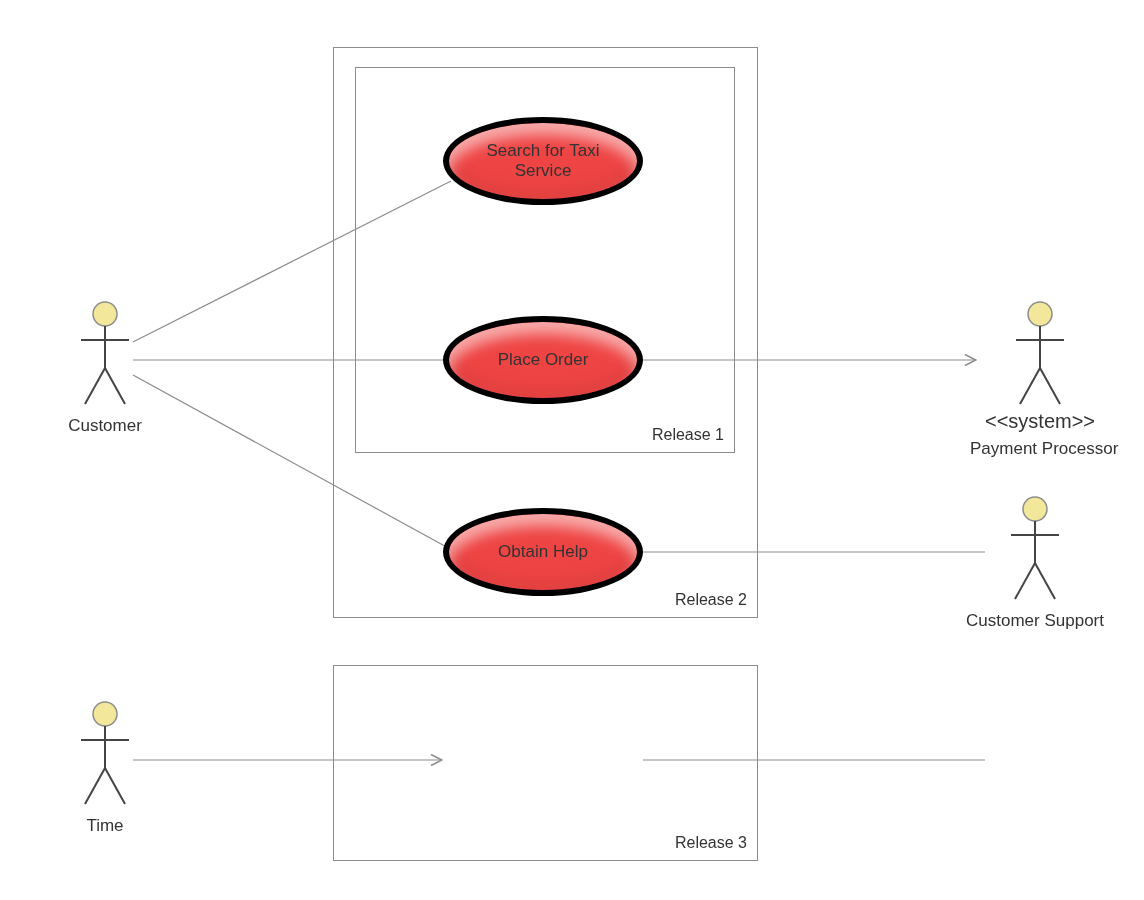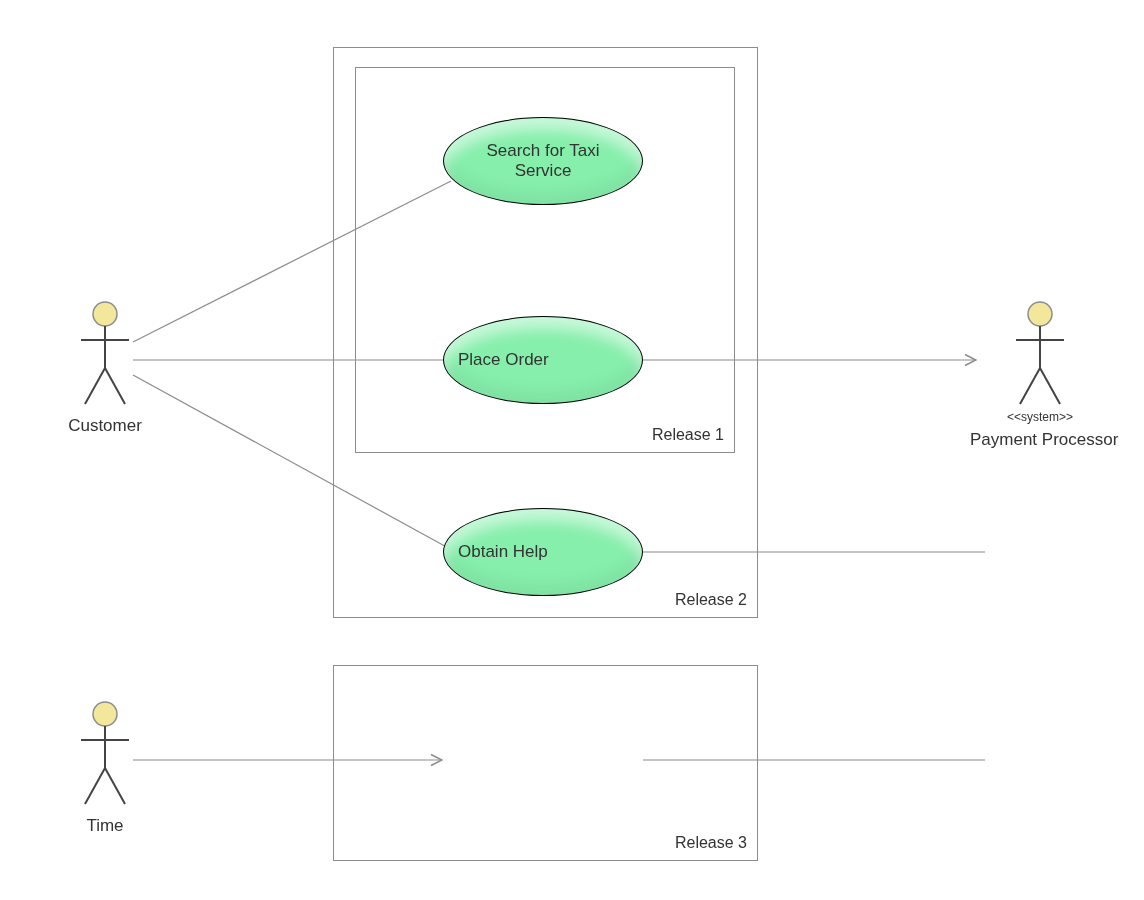--- a/index.html
+++ b/index.html
@@ -30,21 +30,21 @@
     width: 90px;
     text-align: center;
   }
   .actor svg { display: block; margin: 0 auto; }
   .actor .label {
     margin-top: 6px;
     font-size: 17px;
     white-space: nowrap;
   }
   .actor .stereotype {
-    font-size: 12px;
+    font-size: 20px;
   }
 
   
   .box {
     position: absolute;
     border: 1px solid #8c8c8c;
     box-sizing: border-box;
     background: transparent;
   }
   .box .box-label {
@@ -52,28 +52,28 @@
     right: 10px;
     bottom: 8px;
     font-size: 16px;
   }
 
   
   .usecase {
     position: absolute;
     width: 200px;
     height: 88px;
-    background: #86efac;
-    border: 1px solid #000000;
+    background: #ef4444;
+    border: 6px solid #000000;
     border-radius: 50%;
     box-shadow: inset 0 12px 14px rgba(255,255,255,0.55),
                 inset 0 -10px 16px rgba(0,0,0,0.06);
     display: flex;
     align-items: center;
-    justify-content: flex-start;
+    justify-content: center;
     text-align: center;
     font-size: 17px;
     padding: 0 14px;
     box-sizing: border-box;
   }
 
   
   .nowrap { white-space: nowrap; }
 </style>
 </head>
@@ -152,15 +152,25 @@
       <circle cx="30" cy="14" r="12" fill="#f2e79a" stroke="#8c8c8c" stroke-width="1.5"></circle>
       <line x1="30" y1="26" x2="30" y2="68" stroke="#444" stroke-width="2"></line>
       <line x1="6" y1="40" x2="54" y2="40" stroke="#444" stroke-width="2"></line>
       <line x1="30" y1="68" x2="10" y2="104" stroke="#444" stroke-width="2"></line>
       <line x1="30" y1="68" x2="50" y2="104" stroke="#444" stroke-width="2"></line>
     </svg>
     <div class="stereotype">&lt;&lt;system&gt;&gt;</div>
     <div class="label nowrap">Payment Processor</div>
   </div>
 
+  <div class="actor" style="left:955px; top:495px; width:160px;">
+    <svg width="60" height="110" viewBox="0 0 60 110">
+      <circle cx="30" cy="14" r="12" fill="#f2e79a" stroke="#8c8c8c" stroke-width="1.5"></circle>
+      <line x1="30" y1="26" x2="30" y2="68" stroke="#444" stroke-width="2"></line>
+      <line x1="6" y1="40" x2="54" y2="40" stroke="#444" stroke-width="2"></line>
+      <line x1="30" y1="68" x2="10" y2="104" stroke="#444" stroke-width="2"></line>
+      <line x1="30" y1="68" x2="50" y2="104" stroke="#444" stroke-width="2"></line>
+    </svg>
+    <div class="label nowrap">Customer Support</div>
+  </div>
 
 
 </div>
 
 </body></html>

